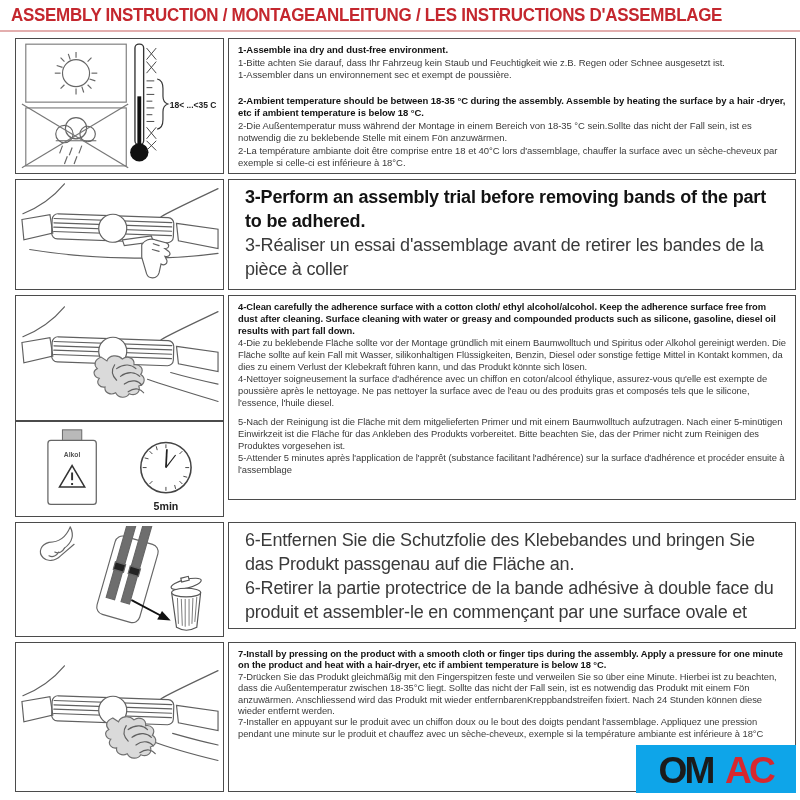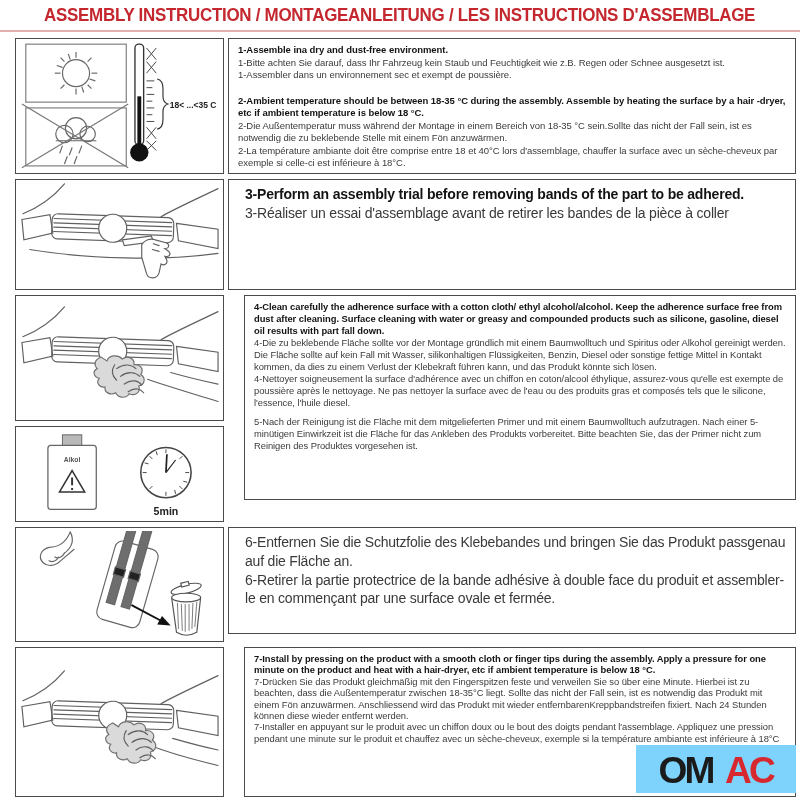--- a/index.html
+++ b/index.html
@@ -1,45 +1,45 @@
 <!DOCTYPE html>
 <html><head>
 <meta charset="utf-8">
 <style>
   html,body{margin:0;padding:0;}
   body{width:800px;height:800px;position:relative;background:#ffffff;
        font-family:"Liberation Sans",sans-serif;color:#3a3a3a;overflow:hidden;}
-  .title{position:absolute;top:5px;left:0;right:0;text-align:center;}
+  .title{position:absolute;top:5px;left:0;right:0;}
   .title span{display:inline-block;transform:scaleX(.97);transform-origin:center;
        font-size:17.5px;font-weight:800;letter-spacing:-.3px;color:#c4272e;white-space:nowrap;}
   .title-rule{position:absolute;top:30px;left:0;width:800px;height:2px;background:#e3aeae;}
   .sheet{position:absolute;top:38px;left:15px;width:781px;}
   .row{display:flex;gap:4px;margin-bottom:5px;align-items:flex-start;}
   .ibox,.tbox{border:1.6px solid #4b4b4b;background:#fff;box-sizing:border-box;}
   .ibox{width:209px;flex:none;display:flex;align-items:center;justify-content:center;overflow:hidden;padding:4px;}
-  .icol{width:209px;flex:none;display:flex;flex-direction:column;gap:5px;}
+  .icol{width:209px;flex:none;display:flex;flex-direction:column;}
   .icol .ibox{width:209px;}
   .tbox{flex:1;padding:5px 9px;overflow:hidden;}
   .r1 .ibox,.r1 .tbox{height:136px}
   .r2 .ibox,.r2 .tbox{height:111px}
   .r3 .ibox.top{height:126px}
   .r3 .ibox.bot{height:96px}
   .r3 .tbox{height:205px}
   .r4 .ibox{height:115px}
   .r4 .tbox{height:107px}
   .r5 .ibox,.r5 .tbox{height:150px}
   .b{font-weight:700;color:#131313;}
   .sm{font-size:9.5px;line-height:1.32;letter-spacing:-.05px;}
-  .xs{font-size:9.4px;line-height:1.27;letter-spacing:-.05px;margin-left:16px;}
-  .lg{font-size:14px;line-height:1.34;letter-spacing:-.2px;padding-left:16px;}
+  .xs{font-size:9.4px;line-height:1.27;letter-spacing:-.05px;}
+  .lg{font-size:18px;line-height:1.34;letter-spacing:-.2px;padding-left:16px;}
   .r5 .tbox{line-height:1.21;}
   .para + .para{margin-top:8px;}
   .r1 .para + .para{margin-top:13px;}
   svg{display:block;}
-  .logo{position:absolute;top:745px;right:4px;width:152px;height:48px;background:#7dd3fc;
+  .logo{position:absolute;top:745px;right:4px;width:152px;height:48px;background:#0ea5e9;
         display:flex;align-items:center;justify-content:flex-end;padding-left:8px;}
   .sr{position:absolute;width:1px;height:1px;overflow:hidden;clip:rect(0 0 0 0);white-space:nowrap;}
   .svgtext{font-family:"Liberation Sans",sans-serif;}
 </style>
 </head>
 <body>
 
 <div class="title">
   <span>ASSEMBLY INSTRUCTION / MONTAGEANLEITUNG / LES INSTRUCTIONS D'ASSEMBLAGE</span>
 </div>
@@ -205,20 +205,21 @@
       </div>
     </div>
     <div class="tbox xs">
       <div class="para">
         <div class="b">4-Clean carefully the adherence surface with a cotton cloth/ ethyl alcohol/alcohol. Keep the adherence surface free from dust after cleaning. Surface cleaning with water or greasy and compounded products such as silicone, gasoline, diesel oil results with part fall down.</div>
         <div>4-Die zu beklebende Fläche sollte vor der Montage gründlich mit einem Baumwolltuch und Spiritus oder Alkohol gereinigt werden. Die Fläche sollte auf kein Fall mit Wasser, silikonhaltigen Flüssigkeiten, Benzin, Diesel oder sonstige fettige Mittel in Kontakt kommen, da dies zu einem Verlust der Klebekraft führen kann, und das Produkt könnte sich lösen.</div>
         <div>4-Nettoyer soigneusement la surface d'adhérence avec un chiffon en coton/alcool éthylique, assurez-vous qu'elle est exempte de poussière après le nettoyage. Ne pas nettoyer la surface avec de l'eau ou des produits gras et composés tels que le silicone, l'essence, l'huile diesel.</div>
       </div>
       <div class="para">
         <div>5-Nach der Reinigung ist die Fläche mit dem mitgelieferten Primer und mit einem Baumwolltuch aufzutragen. Nach einer 5-minütigen Einwirkzeit ist die Fläche für das Ankleben des Produkts vorbereitet. Bitte beachten Sie, das der Primer nicht zum Reinigen des Produktes vorgesehen ist.</div>
+        <div>5-Attender 5 minutes après l'application de l'apprêt (substance facilitant l'adhérence) sur la surface d'adhérence et procéder ensuite à l'assemblage</div>
       </div>
     </div>
   </div>
 
   <div class="row r4">
     <div class="ibox">
       <svg viewBox="0 0 206 110" width="203" height="108">
         <g stroke="#666" stroke-width="1.2" fill="none" stroke-linecap="round">
           <path d="M52 0 c-4 10 -12 16 -22 16 M52 0 c4 8 2 16 -6 22 M30 16 c-8 2 -12 10 -6 16 c4 4 12 4 18 -2 l14 -12"></path>
           <path d="M36 26 c4 2 8 0 10 -4 M30 30 c4 2 8 0 10 -4"></path>

